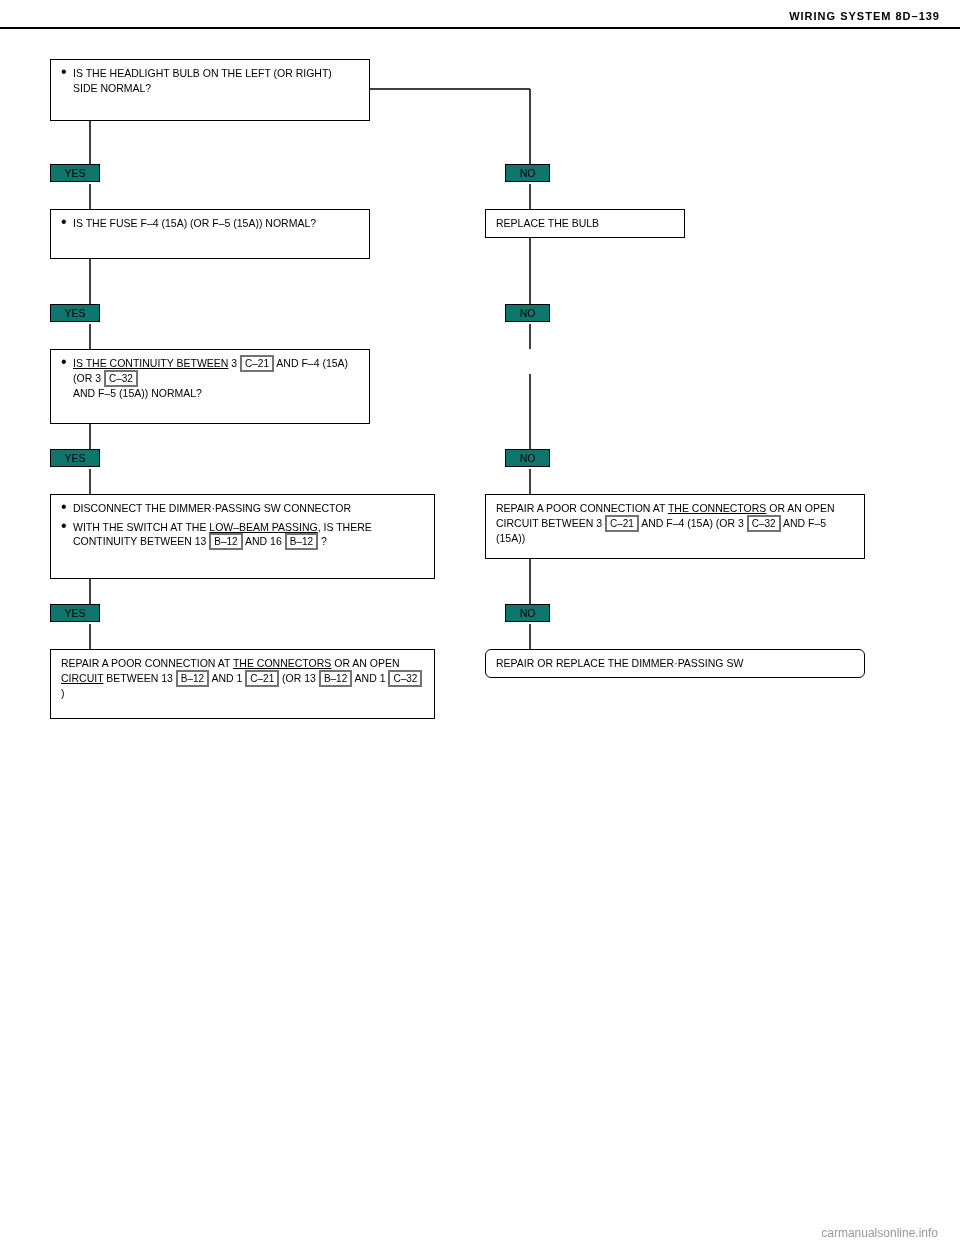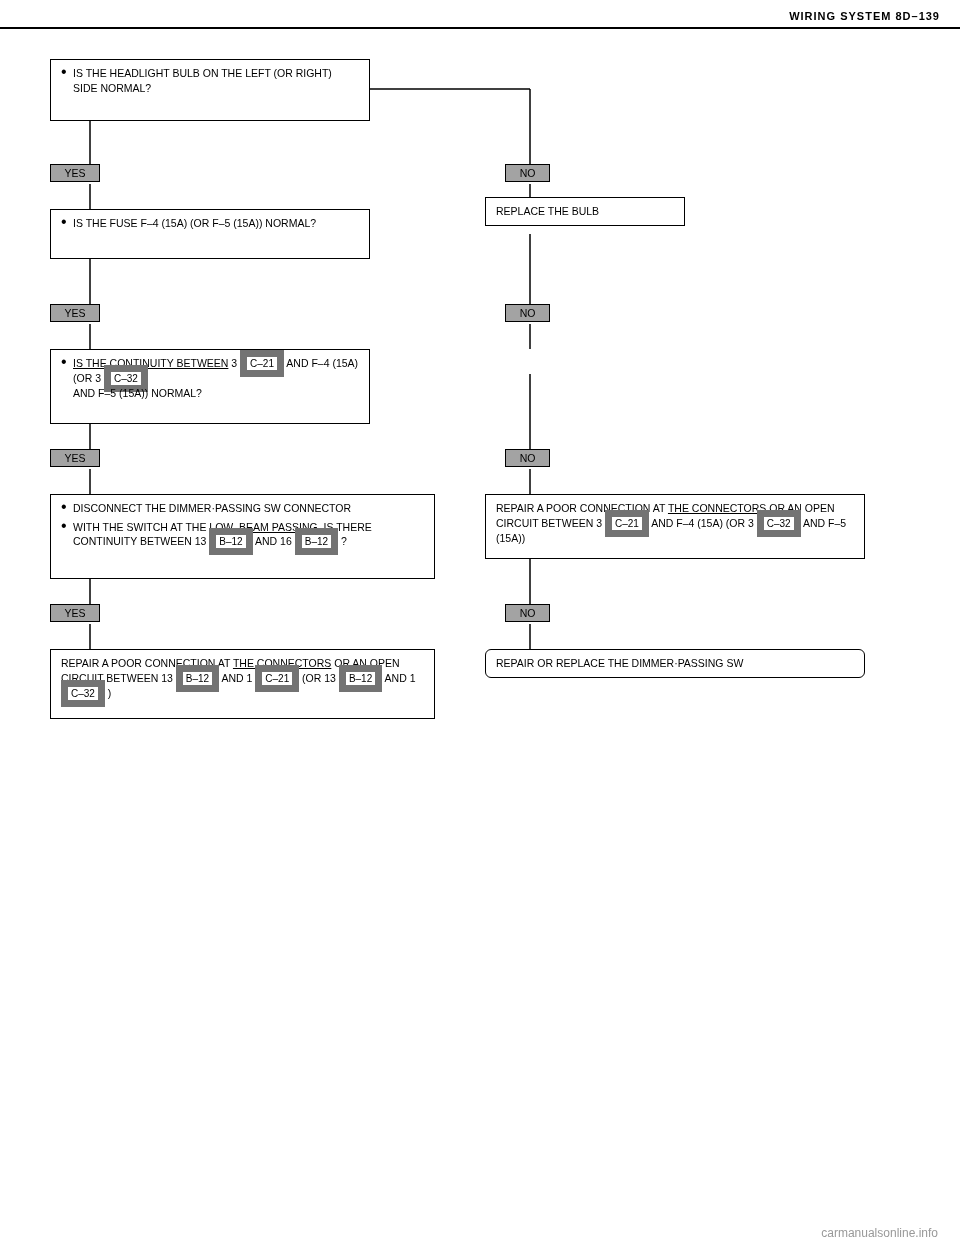--- a/index.html
+++ b/index.html
@@ -45,32 +45,32 @@
       align-items: flex-start;
       gap: 4px;
     }
     .bullet-dot {
       min-width: 8px;
       font-size: 16px;
       line-height: 1;
       margin-top: -2px;
     }
     .label-box {
-      border: 7px solid #737373;
+      border: 2px solid #737373;
       padding: 1px 3px;
       display: inline;
       font-size: 10px;
     }
     .underline { text-decoration: underline; }
     
     .yn-box {
       border: 1px solid #000;
       padding: 2px 8px;
       font-size: 10.5px;
-      background: #a3a3a3;
+      background: #0f766e;
       position: absolute;
       font-weight: normal;
     }
     
     .svg-lines {
       position: absolute;
       top: 0; left: 0;
       width: 880px;
       height: 700px;
       pointer-events: none;
@@ -148,21 +148,21 @@
       <span>NO</span>
     </div>
 
     <div class="box" style="left:20px; top:160px; width:320px; min-height:50px;">
       <div class="bullet">
         <span class="bullet-dot">•</span>
         <span>IS THE FUSE F–4 (15A) (OR F–5 (15A)) NORMAL?</span>
       </div>
     </div>
 
-    <div class="box" style="left:455px; top:148px; width:200px; min-height:25px;">
+    <div class="box" style="left:455px; top:160px; width:200px; min-height:25px;">
       <span>REPLACE THE BULB</span>
     </div>
 
     <div class="yn-box" style="left:20px; top:255px; width:50px; text-align:center;">
       <span>YES</span>
     </div>
 
     <div class="yn-box" style="left:475px; top:255px; width:45px; text-align:center;">
       <span>NO</span>
     </div>

